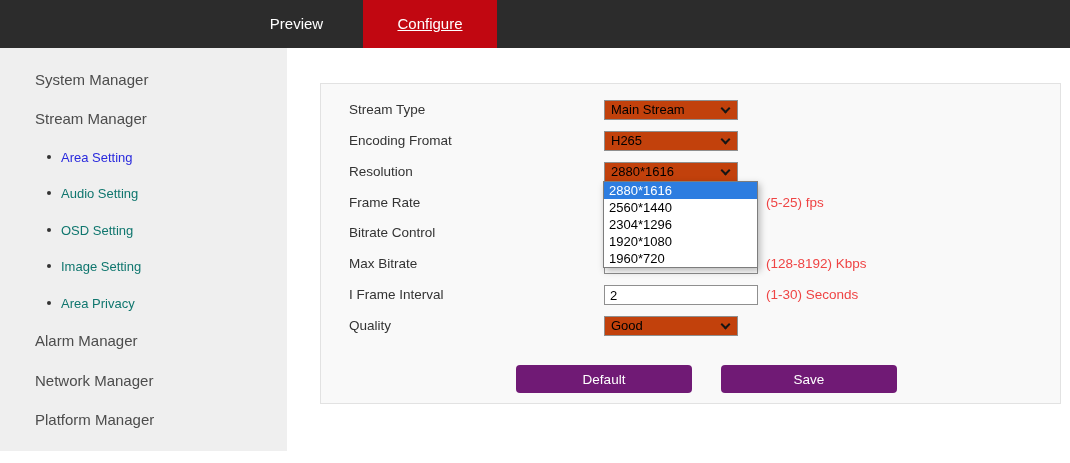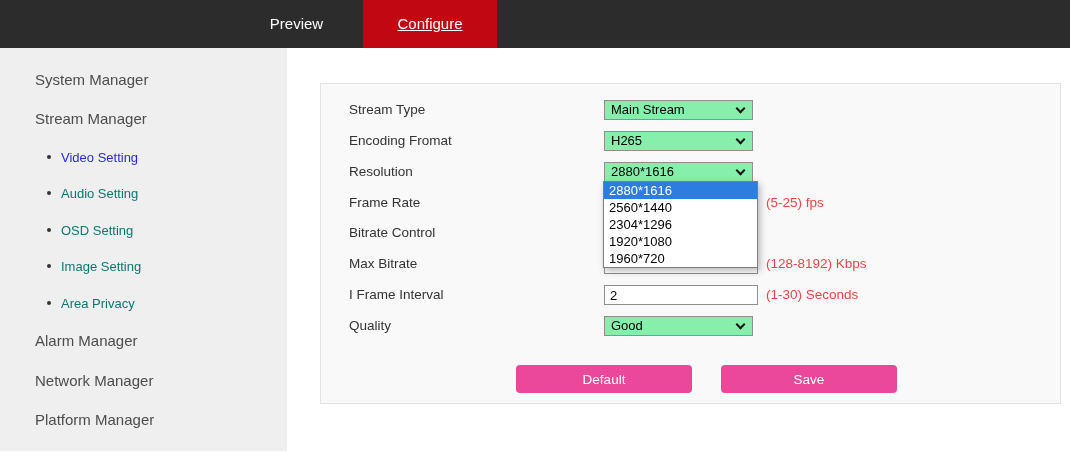--- a/index.html
+++ b/index.html
@@ -21,32 +21,32 @@
   .side-sub { position:absolute; left:47px; height:18px; display:flex; align-items:center;
               font-size:13px; color:#0f766e; cursor:pointer; white-space:nowrap; }
   .side-sub .bullet { width:4px; height:4px; border-radius:50%; background:#333; margin-right:10px; }
   .side-sub.active { color:#2929dd; }
 
   
   .panel { position:absolute; left:320px; top:83px; width:741px; height:321px;
            background:#f9f9f9; border:1px solid #e2e2e2; }
   .row { position:absolute; left:0; width:100%; height:20px; }
   .lbl { position:absolute; left:28px; top:0; line-height:20px; font-size:13.5px; color:#333; white-space:nowrap; }
-  .sel { position:absolute; left:283px; top:0; width:149px; height:20px;
-         background:#86efac; border:1px solid #8f8f8f; cursor:pointer; }
+  .sel { position:absolute; left:283px; top:0; width:134px; height:20px;
+         background:#c2410c; border:1px solid #8f8f8f; cursor:pointer; }
   .selval { position:absolute; left:6px; top:0; line-height:18px; font-size:13px; color:#000; white-space:nowrap; }
   .chev { position:absolute; right:8px; top:4px; width:7px; height:7px;
           border-right:2px solid #151515; border-bottom:2px solid #151515;
           transform:rotate(45deg); }
   .inp { position:absolute; left:283px; top:0; width:154px; height:20px;
          border:1px solid #8f8f8f; background:#fff; font-size:13px; padding:0 5px;
          font-family:inherit; color:#000; }
   .hint { position:absolute; left:445px; top:0; line-height:20px; font-size:13.5px; color:#ef4444; white-space:nowrap; }
 
-  .btn { position:absolute; top:281px; width:176px; height:28px; background:#ec4899;
+  .btn { position:absolute; top:281px; width:176px; height:28px; background:#701a75;
          color:#fff; border:none; border-radius:4px; font-size:13.5px;
          font-family:inherit; cursor:pointer; }
   .btn-default { left:195px; }
   .btn-save { left:400px; }
 
   
   .dropdown { position:absolute; left:603px; top:181px; width:155px; z-index:20;
               background:#fff; border:1px solid #7d7d7d;
               box-shadow:2px 3px 7px rgba(0,0,0,0.28); }
   .opt { height:17px; line-height:17px; padding-left:5px; font-size:13px;
@@ -62,21 +62,21 @@
     <div class="tab tab-preview">Preview</div>
     <div class="tab tab-configure">Configure</div>
   </div>
 
   <div class="sidebar">
     <div class="side-main" style="top:22px">System Manager</div>
     <div class="side-main" style="top:61px">Stream Manager</div>
 
     <div class="side-sub active" style="top:100px">
       <span class="bullet"></span>
-      <span>Video Setting</span>
+      <span>Area Setting</span>
     </div>
     <div class="side-sub" style="top:136px">
       <span class="bullet"></span>
       <span>Audio Setting</span>
     </div>
     <div class="side-sub" style="top:173px">
       <span class="bullet"></span>
       <span>OSD Setting</span>
     </div>
     <div class="side-sub" style="top:209px">

